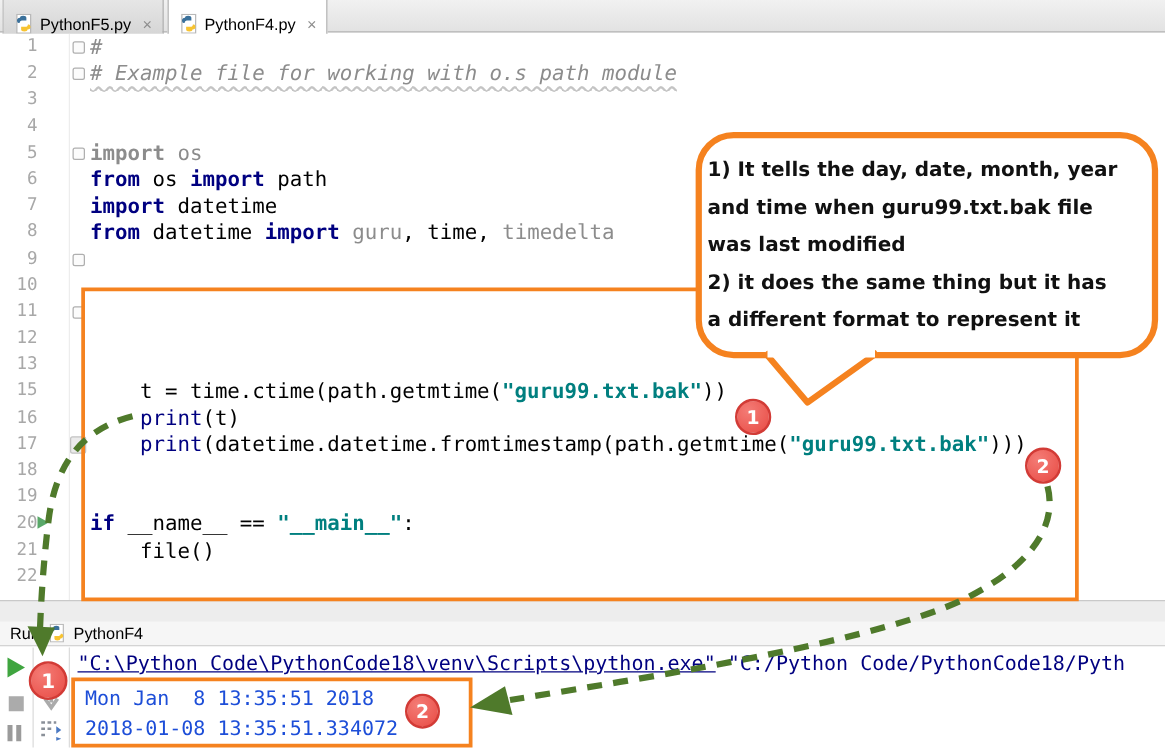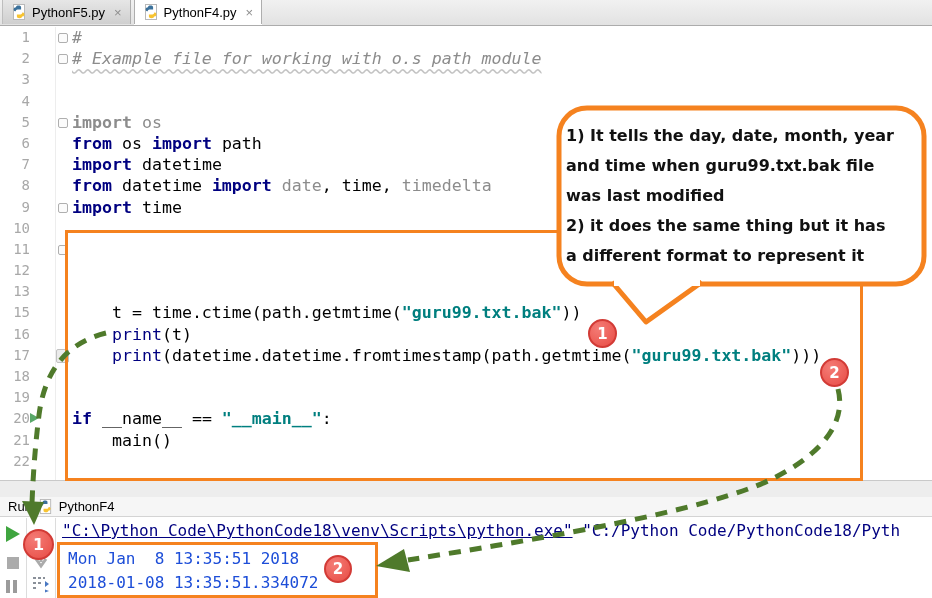--- a/index.html
+++ b/index.html
@@ -2,21 +2,21 @@
 <html><head>
 <meta charset="utf-8">
 <style>
   html,body{margin:0;padding:0;}
   body{width:932px;height:598px;position:relative;overflow:hidden;background:#fff;
        font-family:"Liberation Sans",sans-serif;}
   
   .tabbar{position:absolute;left:0;top:0;width:932px;height:25px;
           background:linear-gradient(#F1F1F1,#E2E2E2);border-bottom:1px solid #ACACAC;
           display:flex;align-items:stretch;}
-  .tab{display:flex;align-items:center;gap:5px;padding:1px 8px;height:22px;
+  .tab{display:flex;align-items:center;gap:5px;padding:8px 8px;height:22px;
        border-right:1px solid #AEAEAE;font-size:13px;color:#000;cursor:default;}
   .tab.inactive{background:linear-gradient(#E6E6E6,#CFCFCF);border-left:1px solid #BEBEBE;margin-left:2px;}
   .tab.active{background:#fff;border-left:1px solid #AEAEAE;margin-left:3px;
               box-shadow:0 1px 0 #fff;}
   .tab .close{color:#8E8E8E;font-size:13px;margin-left:4px;}
   
   #editor{position:absolute;left:0;top:27px;width:932px;height:453px;overflow:hidden;background:#fff;}
   #editor .gutterline{position:absolute;left:55px;top:0;bottom:0;width:1px;background:#EDEDED;}
   .eline{height:21.2px;position:relative;white-space:pre;}
   .lnum{position:absolute;left:0;top:0;width:30px;text-align:right;
@@ -104,33 +104,33 @@
 <div id="editor">
   <div class="gutterline"></div>
   <div>
       <div class="eline"><span class="lnum">1</span><span class="g-fold"></span><span class="ecode"><span class="t-c">#</span></span></div>
       <div class="eline"><span class="lnum">2</span><span class="g-fold"></span><span class="ecode"><span class="t-cw"># Example file for working with o.s path module</span></span></div>
       <div class="eline"><span class="lnum">3</span><span class="ecode"></span></div>
       <div class="eline"><span class="lnum">4</span><span class="ecode"></span></div>
       <div class="eline"><span class="lnum">5</span><span class="g-fold"></span><span class="ecode"><span class="t-gk">import</span><span class="t-g"> os</span></span></div>
       <div class="eline"><span class="lnum">6</span><span class="ecode"><span class="t-k">from</span><span class="t-p"> os </span><span class="t-k">import</span><span class="t-p"> path</span></span></div>
       <div class="eline"><span class="lnum">7</span><span class="ecode"><span class="t-k">import</span><span class="t-p"> datetime</span></span></div>
-      <div class="eline"><span class="lnum">8</span><span class="ecode"><span class="t-k">from</span><span class="t-p"> datetime </span><span class="t-k">import</span><span class="t-p"> </span><span class="t-g">date</span><span class="t-p">, </span><span class="t-p">time</span><span class="t-p">, </span><span class="t-g">timedelta</span></span></div>
-      <div class="eline"><span class="lnum">9</span><span class="g-foldend"></span><span class="ecode"><span class="t-k">import</span><span class="t-p"> time</span></span></div>
+      <div class="eline"><span class="lnum">8</span><span class="ecode"><span class="t-k">from</span><span class="t-p"> datetime </span><span class="t-k">import</span><span class="t-p"> </span><span class="t-g">guru</span><span class="t-p">, </span><span class="t-p">time</span><span class="t-p">, </span><span class="t-g">timedelta</span></span></div>
+      <div class="eline"><span class="lnum">9</span><span class="g-foldend"></span></div>
       <div class="eline"><span class="lnum">10</span><span class="ecode"></span></div>
       <div class="eline"><span class="lnum">11</span><span class="g-fold"></span></div>
       <div class="eline"><span class="lnum">12</span><span class="ecode"></span></div>
       <div class="eline"><span class="lnum">13</span><span class="ecode"></span></div>
       <div class="eline"><span class="lnum">15</span><span class="ecode"><span class="t-p">    t = time.ctime(path.getmtime(</span><span class="t-s">"guru99.txt.bak"</span><span class="t-p">))</span></span></div>
       <div class="eline"><span class="lnum">16</span><span class="ecode"><span class="t-p">    </span><span class="t-b">print</span><span class="t-p">(t)</span></span></div>
       <div class="eline"><span class="lnum">17</span><span class="g-lock"></span><span class="ecode"><span class="t-p">    </span><span class="t-b">print</span><span class="t-p">(datetime.datetime.fromtimestamp(path.getmtime(</span><span class="t-s">"guru99.txt.bak"</span><span class="t-p">)))</span></span></div>
       <div class="eline"><span class="lnum">18</span><span class="ecode"></span></div>
       <div class="eline"><span class="lnum">19</span><span class="ecode"></span></div>
       <div class="eline"><span class="lnum">20</span><span class="g-run"></span><span class="ecode"><span class="t-k">if</span><span class="t-p"> __name__ == </span><span class="t-s">"__main__"</span><span class="t-p">:</span></span></div>
-      <div class="eline"><span class="lnum">21</span><span class="ecode"><span class="t-p">    main()</span></span></div>
+      <div class="eline"><span class="lnum">21</span><span class="ecode"><span class="t-p">    file()</span></span></div>
       <div class="eline"><span class="lnum">22</span><span class="ecode"></span></div>
     </div>
 </div>
 
 <div class="codebox"></div>
 
 <svg class="bubblewrap" viewBox="0 0 382 232">
   <rect x="9" y="8" width="365" height="176" rx="28" fill="#fff" stroke="#F5821F" stroke-width="5"></rect>
   <path d="M 62 182 L 96 222 L 152 182" fill="#fff" stroke="#F5821F" stroke-width="5" stroke-linejoin="round"></path>
   <rect x="64" y="180" width="86" height="6" fill="#fff"></rect>

